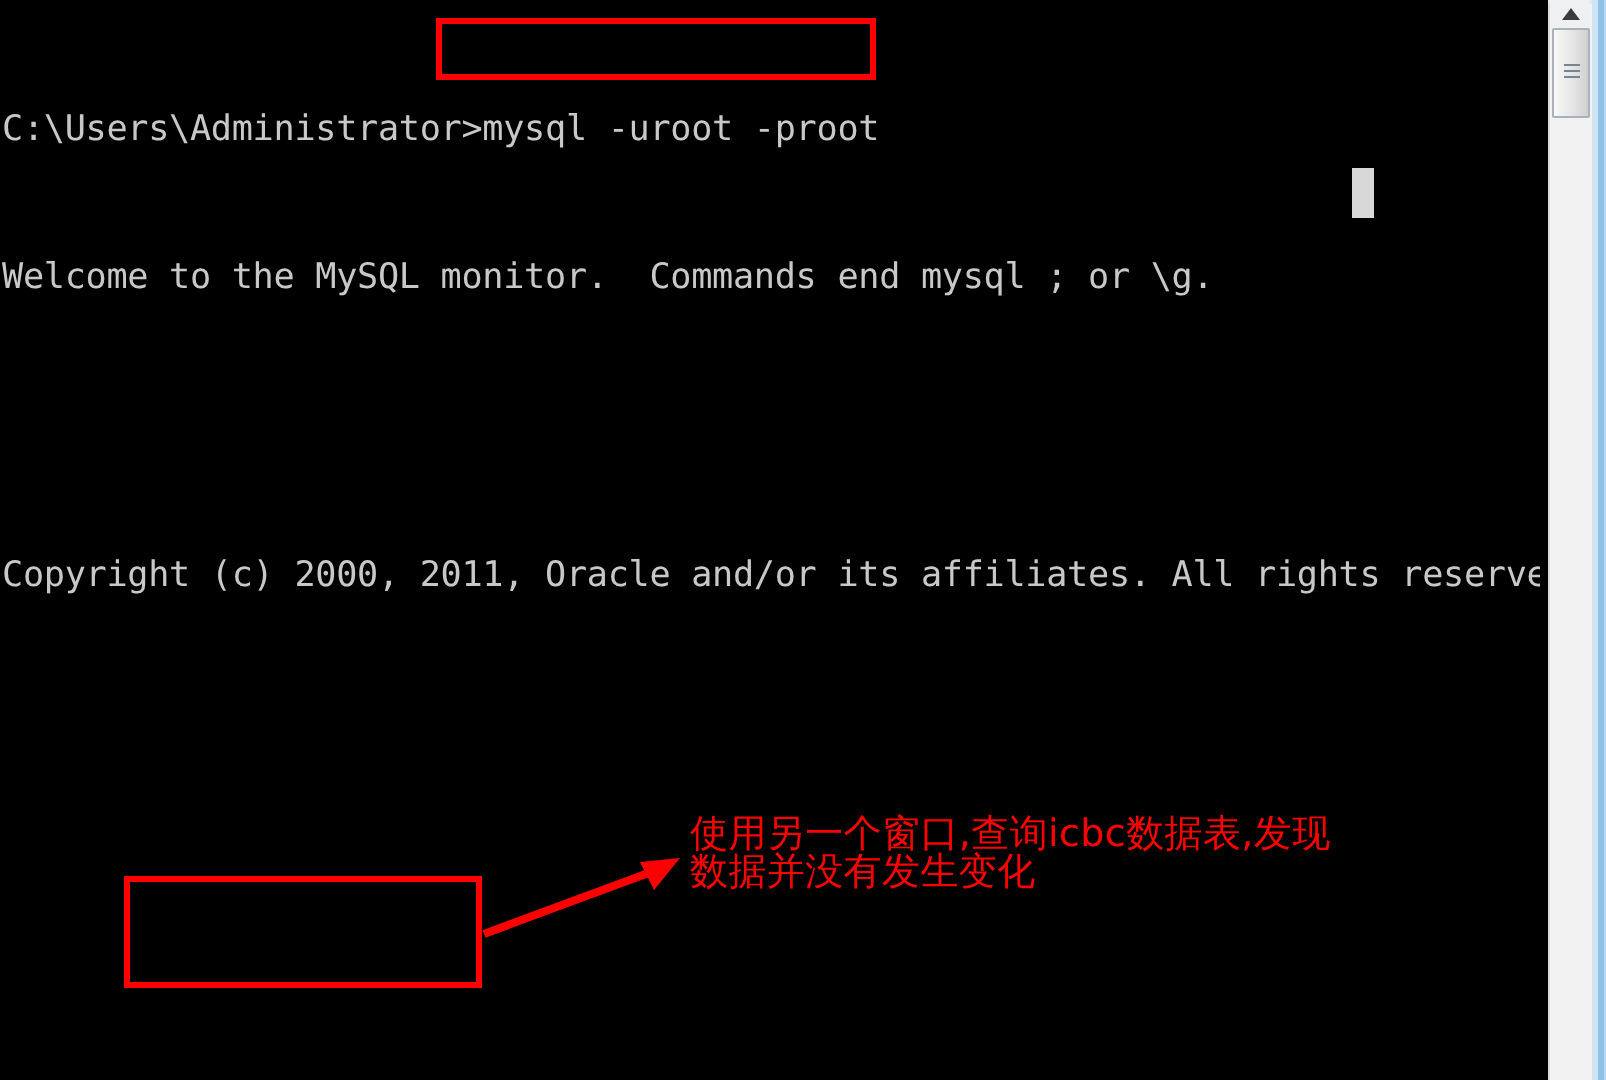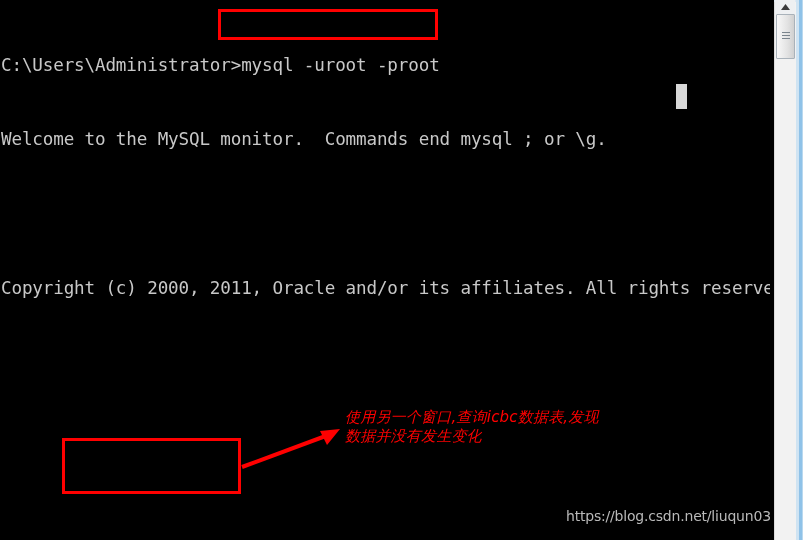--- a/index.html
+++ b/index.html
@@ -67,25 +67,24 @@
     pointer-events: none;
   }
 
   #cn-note {
     position: absolute;
     left: 345px;
     top: 408px;
     width: 330px;
     color: #ff0000;
     font-family: "DejaVu Sans", "Liberation Sans", sans-serif;
-    font-size: 15px;
+    font-size: 19px;
     line-height: 19px;
     white-space: pre-line;
     letter-spacing: 0.2px;
-    font-style: italic;
   }
 
   
   #watermark {
     position: absolute;
     left: 566px;
     top: 508px;
     color: #b9b9b9;
     font-family: "DejaVu Sans", "Liberation Sans", sans-serif;
     font-size: 14px;
@@ -196,21 +195,20 @@
   <div class="redbox" id="box-rows"></div>
 
   <svg id="arrow-svg" viewBox="0 0 120 60">
     <line x1="10" y1="47" x2="99" y2="14" stroke="#ff0000" stroke-width="4"></line>
     <polygon points="108,9 88,11 95,25" fill="#ff0000"></polygon>
   </svg>
 
   <div id="cn-note">使用另一个窗口,查询icbc数据表,发现
 数据并没有发生变化</div>
 
-  <div id="watermark">https://blog.csdn.net/liuqun03</div>
 
   <div id="scrollbar">
     <div id="sb-track"></div>
     <div id="sb-topcap"></div>
     <div id="sb-up">
       <svg width="9" height="6" viewBox="0 0 9 6">
         <polygon points="4.5,0 9,6 0,6" fill="#3b3b3b"></polygon>
       </svg>
     </div>
     <div id="sb-thumb">

